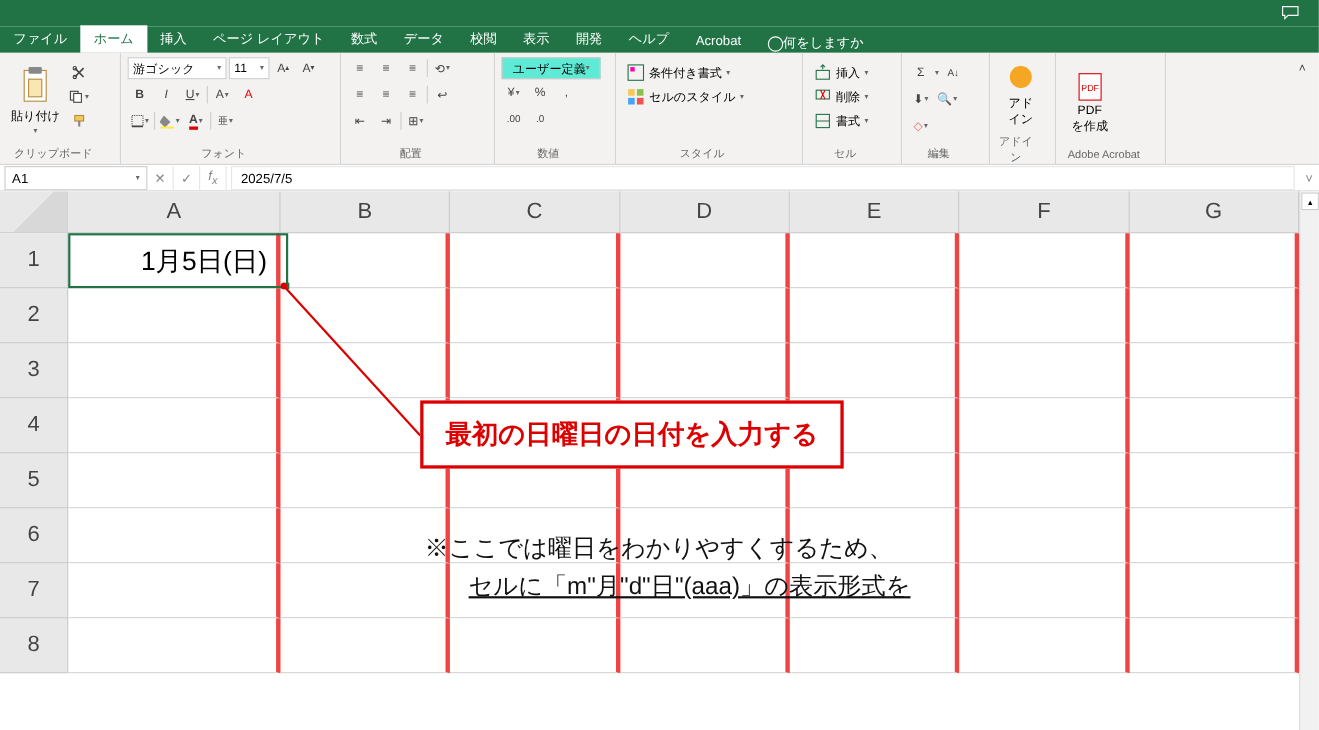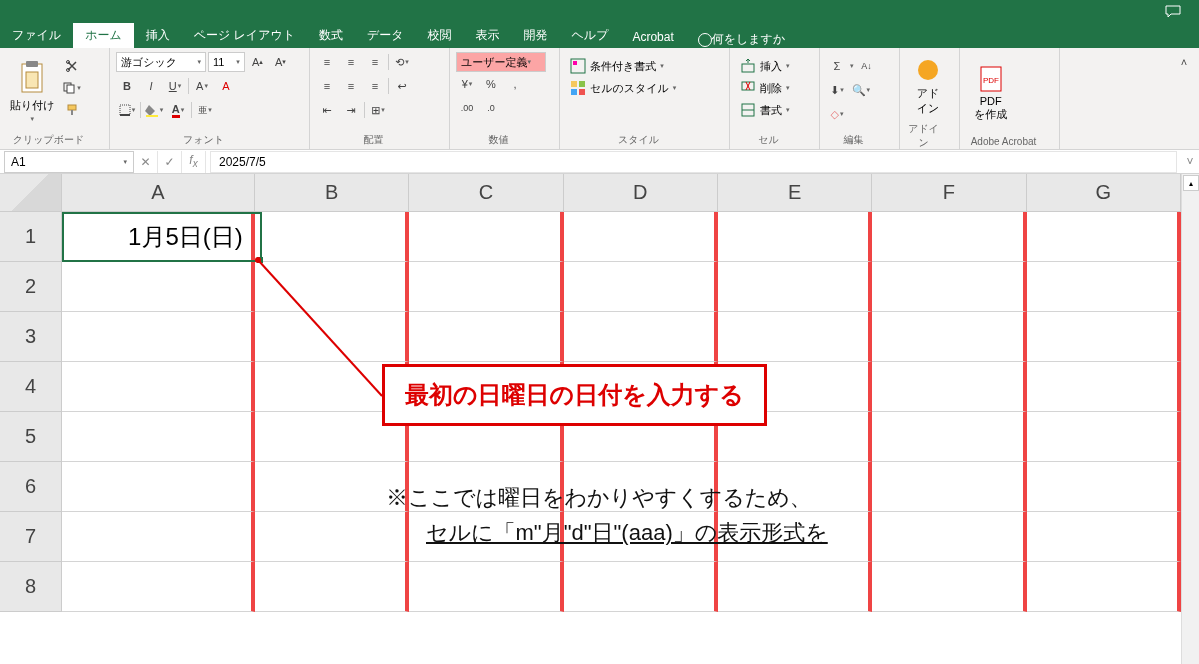--- a/index.html
+++ b/index.html
@@ -39,21 +39,21 @@
 .cells{position:absolute;left:62px;top:38px;right:18px}
 .cell-row{display:flex;height:50px}
 .cell{border-right:4px solid #ef4444;border-bottom:1px solid #d4d4d4;display:flex;align-items:center;padding:0 8px;font-size:24px}
 .scrollbar-v{position:absolute;right:0;top:0;width:18px;bottom:0;background:#f1f1f1;border-left:1px solid #ddd}
 .scroll-up{width:16px;height:16px;margin:1px;background:#fff;border:1px solid #ccc;display:flex;align-items:center;justify-content:center;font-size:8px}
 .active-cell{position:absolute;border:2px solid #217346;pointer-events:none}
 .fill-handle{position:absolute;width:6px;height:6px;background:#217346;right:-3px;bottom:-3px}
 .callout-box{position:absolute;border:3px solid #d00;padding:12px 20px;font-size:24px;font-weight:bold;color:#d00;background:#fff}
 .note{position:absolute;font-size:22px;font-weight:normal;color:#111}
 .note .underline{text-decoration:underline}
-.num-format{border:1px solid #ccc;background:#fca5a5;height:20px;min-width:90px;padding:0 4px;display:flex;align-items:center;justify-content:flex-start;font-size:11px}
+.num-format{border:1px solid #ccc;background:#5eead4;height:20px;min-width:90px;padding:0 4px;display:flex;align-items:center;justify-content:center;font-size:11px}
 .styles-btn{display:flex;align-items:center;gap:4px;padding:2px 4px;font-size:11px}
 .styles-icon{width:16px;height:16px}
 .bigbtn{display:flex;flex-direction:column;align-items:center;justify-content:center;padding:4px 8px;gap:2px;font-size:11px}
 .bigbtn-icon{width:28px;height:28px}
 </style>
 </head>
 <body>
 
 <div class="titlebar">
   <div></div>

